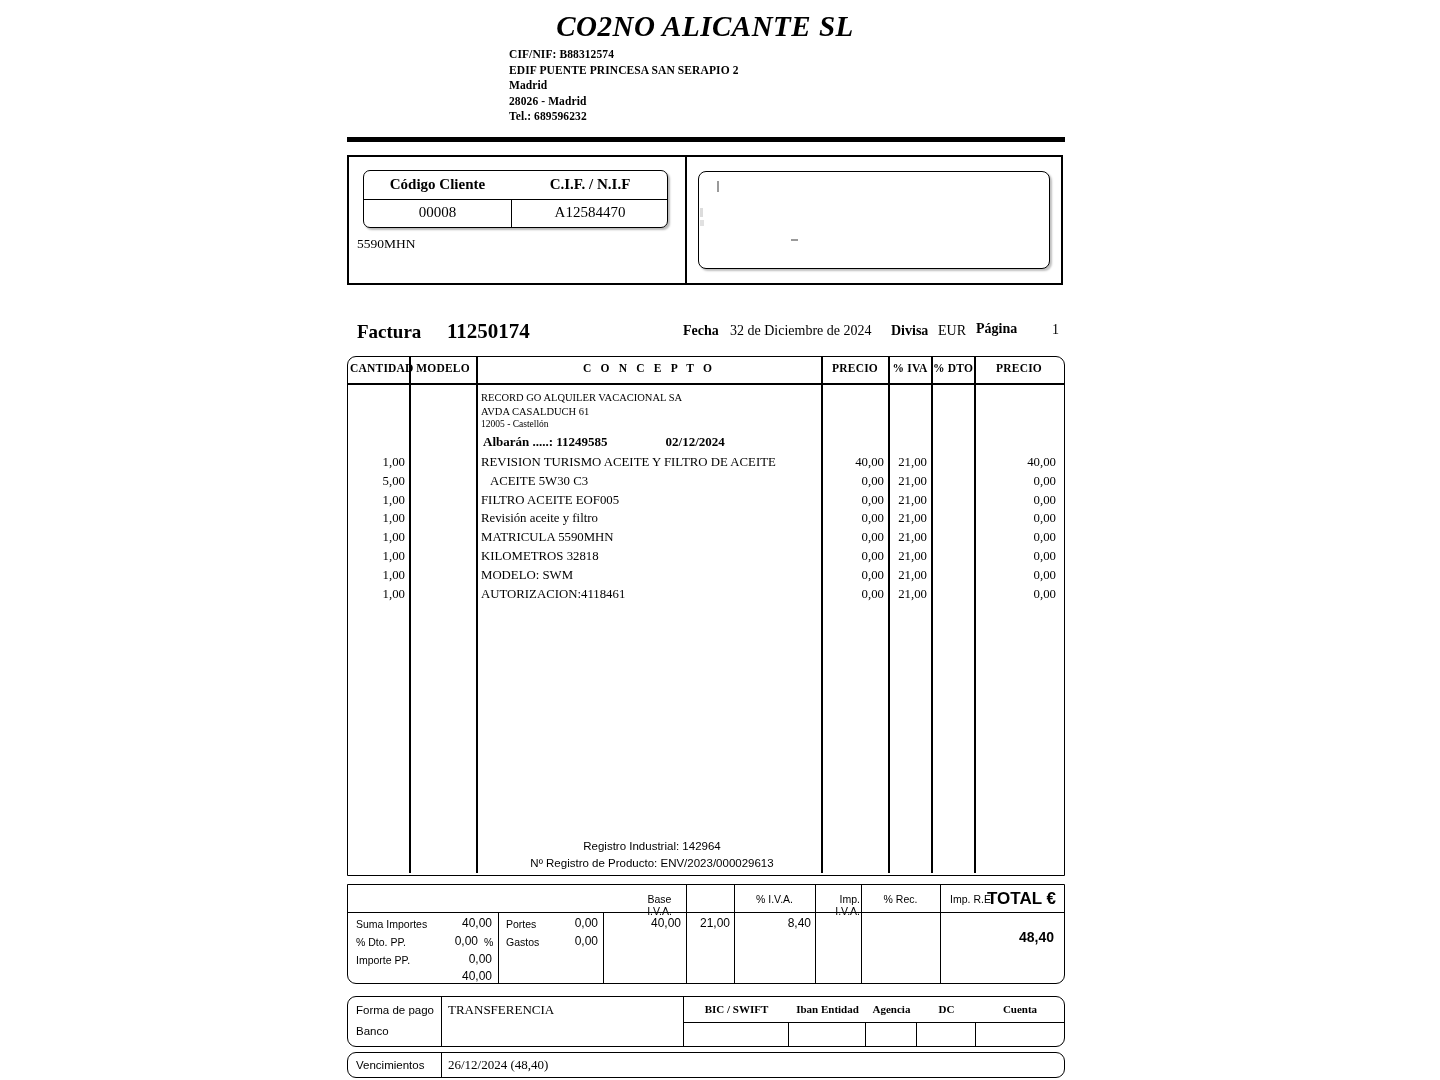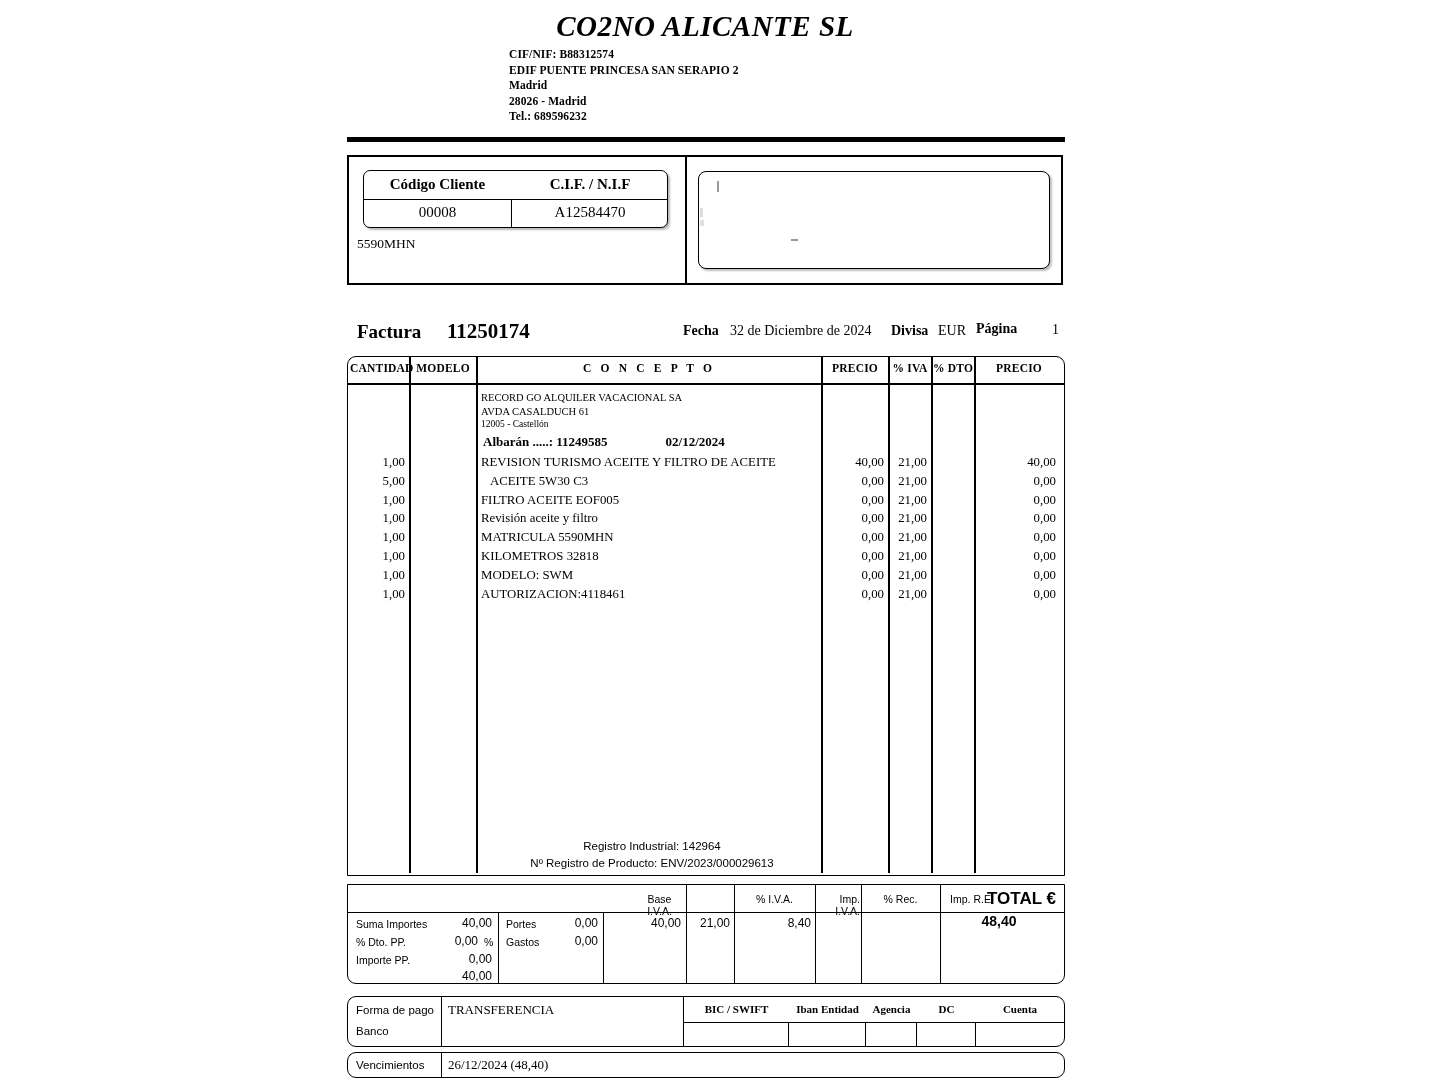--- a/index.html
+++ b/index.html
@@ -438,21 +438,21 @@
 
     <div class="tot-lbl" style="left:158px; top:33px;">Portes</div>
     <div class="tot-val" style="left:198px; top:31px; width:52px;">0,00</div>
     <div class="tot-lbl" style="left:158px; top:51px;">Gastos</div>
     <div class="tot-val" style="left:198px; top:49px; width:52px;">0,00</div>
 
     <div class="tot-val" style="left:262px; top:31px; width:71px;">40,00</div>
     <div class="tot-val" style="left:342px; top:31px; width:40px;">21,00</div>
     <div class="tot-val" style="left:392px; top:31px; width:71px;">8,40</div>
     <div class="tot-val" style="left:517px; top:31px; width:71px;"></div>
-    <div class="tot-grand" style="left:596px; top:28px; width:110px;text-align:center;">48,40</div>
+    <div class="tot-grand" style="left:596px; top:44px; width:110px;">48,40</div>
   </div>
 
   <div class="pay">
     <div class="pay-vline" style="left:93px;  top:0;  width:1.4px; height:49px;"></div>
     <div class="pay-vline" style="left:335px; top:0;  width:1.4px; height:49px;"></div>
     <div class="pay-hline" style="left:335px; top:25px; width:382px; height:1.4px;"></div>
     <div class="pay-vline" style="left:440px; top:25px; width:1.4px; height:24px;"></div>
     <div class="pay-vline" style="left:517px; top:25px; width:1.4px; height:24px;"></div>
     <div class="pay-vline" style="left:568px; top:25px; width:1.4px; height:24px;"></div>
     <div class="pay-vline" style="left:627px; top:25px; width:1.4px; height:24px;"></div>

